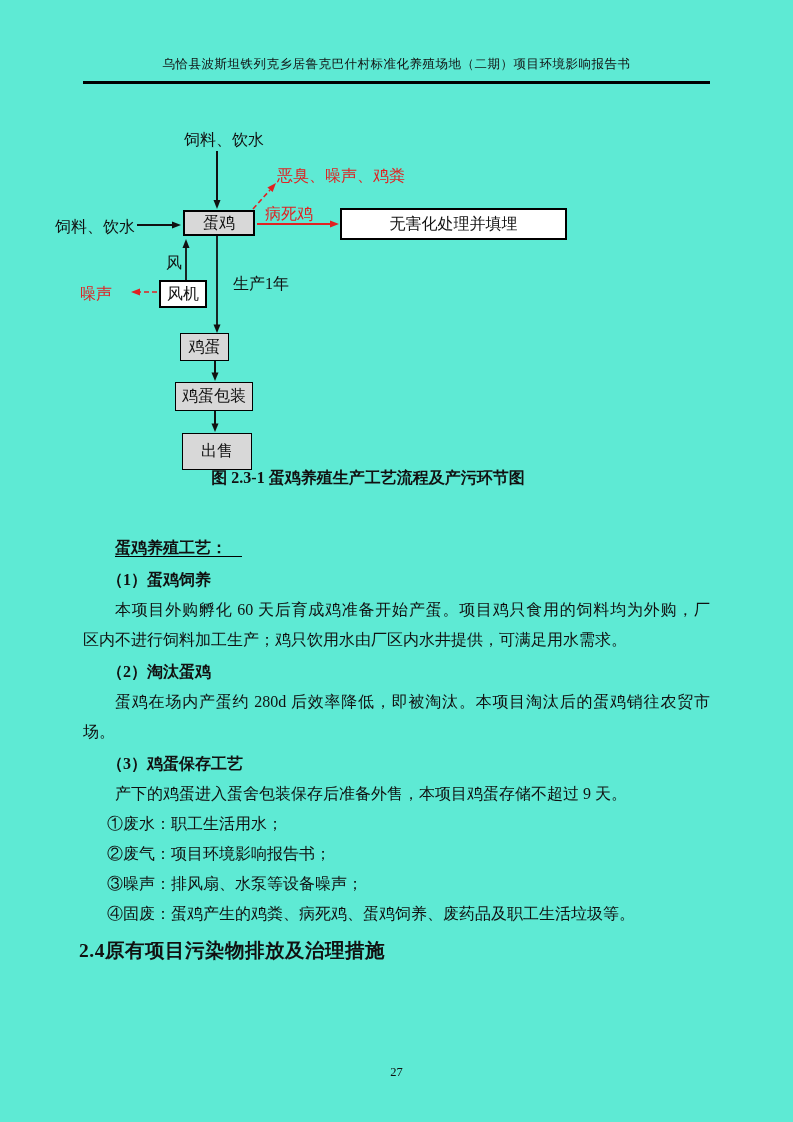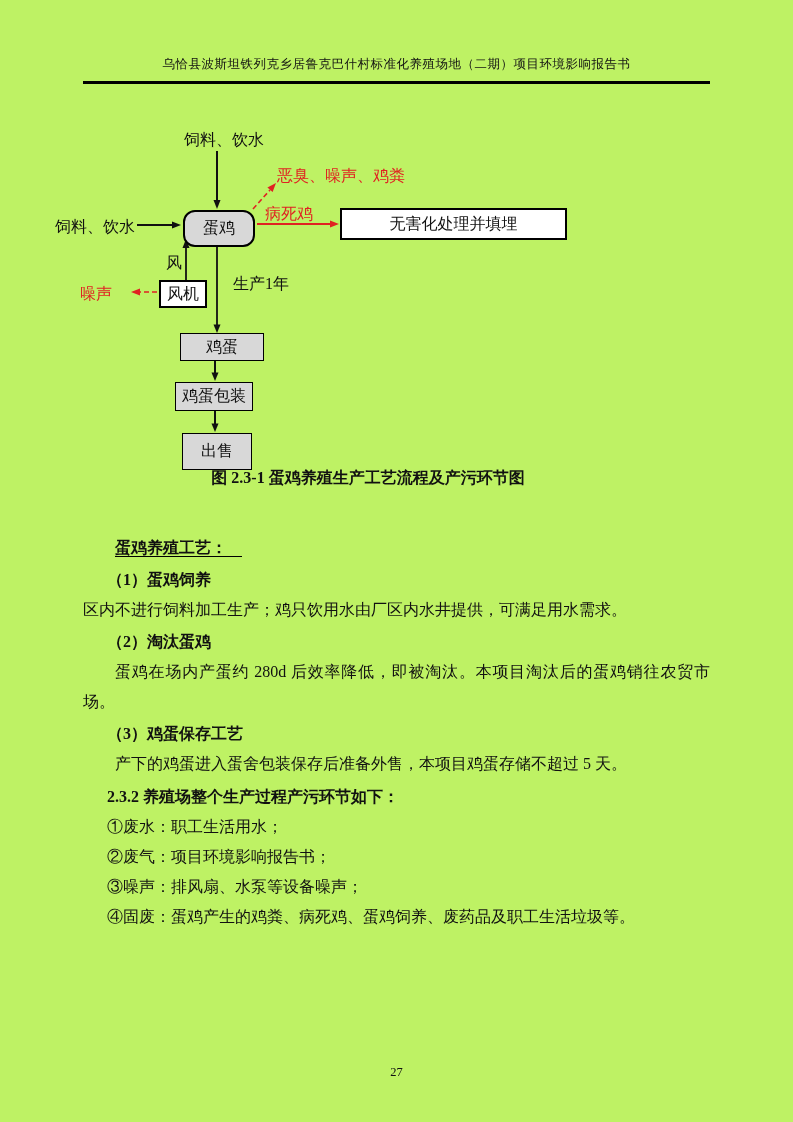--- a/index.html
+++ b/index.html
@@ -9,21 +9,21 @@
   }
   * { margin:0; padding:0; box-sizing:border-box; }
   html,body { background:#ffffff; }
   body {
     width:793px; height:1122px;
     font-family:"Liberation Serif","DejaVu Serif",serif;
     color:var(--ink);
     position:relative;
     overflow:hidden;
   }
-  .page { width:793px; height:1122px; position:relative; background:#bef264; }
+  .page { width:793px; height:1122px; position:relative; background:#5eead4; }
 
   
   .header { padding-top:57px; }
   .header-title {
     text-align:center; font-size:12.5px; line-height:14px; letter-spacing:0.5px;
   }
   .header-rule {
     margin:10px 83px 0 83px; height:3px;
     border-top:1.5px solid #000; border-bottom:2.5px solid #000;
   }
@@ -32,24 +32,24 @@
   .diagram { position:relative; height:395px; margin-top:24px; font-size:16px; }
   .diagram svg.arrows { position:absolute; left:0; top:0; }
   .node {
     position:absolute; display:flex; align-items:center; justify-content:center;
     background:var(--box-fill); border:2px solid #000; font-size:16px; white-space:nowrap;
   }
   .node.white { background:#ffffff; }
   .node.thin { border-width:1.5px; }
   .dlabel { position:absolute; white-space:nowrap; line-height:18px; }
   .dlabel.red { color:var(--red); }
-  .n-hen      { left:183px; top:102px; width:72px;  height:37px;border-radius:12px; }
+  .n-hen      { left:183px; top:102px; width:72px;  height:26px; }
   .n-disposal { left:340px; top:100px; width:227px; height:32px; }
   .n-fan      { left:159px; top:172px; width:48px;  height:28px; }
-  .n-egg      { left:180px; top:225px; width:84px;  height:28px; }
+  .n-egg      { left:180px; top:225px; width:49px;  height:28px; }
   .n-pack     { left:175px; top:274px; width:78px;  height:29px; }
   .n-sale     { left:182px; top:325px; width:70px;  height:37px; }
   .l-feed-top { left:184px; top:23px; }
   .l-odor     { left:277px; top:59px; }
   .l-dead     { left:265px; top:97px; }
   .l-feed-left{ left:55px;  top:110px; }
   .l-wind     { left:166px; top:146px; }
   .l-prod     { left:233px; top:167px; }
   .l-noise    { left:80px;  top:177px; }
   .fig-caption {
@@ -132,34 +132,35 @@
 
     <div class="fig-caption">图  2.3-1  蛋鸡养殖生产工艺流程及产污环节图</div>
   </div>
 
   <div class="content">
     <div class="proc-title">
       <span>蛋鸡养殖工艺：</span>
     </div>
 
     <div class="sub-h">（1）蛋鸡饲养</div>
+    <div class="line full indent2">本项目外购孵化 60 天后育成鸡准备开始产蛋。项目鸡只食用的饲料均为外购，厂</div>
     <div class="line">区内不进行饲料加工生产；鸡只饮用水由厂区内水井提供，可满足用水需求。</div>
 
     <div class="sub-h">（2）淘汰蛋鸡</div>
     <div class="line full indent2">蛋鸡在场内产蛋约 280d 后效率降低，即被淘汰。本项目淘汰后的蛋鸡销往农贸市</div>
     <div class="line">场。</div>
 
     <div class="sub-h">（3）鸡蛋保存工艺</div>
-    <div class="line indent2">产下的鸡蛋进入蛋舍包装保存后准备外售，本项目鸡蛋存储不超过 5 天。</div>
+    <div class="line indent2">产下的鸡蛋进入蛋舍包装保存后准备外售，本项目鸡蛋存储不超过 9 天。</div>
 
-    <div class="h232">2.3.2 养殖场整个生产过程产污环节如下：</div>
     <div class="p-item">①废水：职工生活用水；</div>
     <div class="p-item">②废气：项目环境影响报告书；</div>
     <div class="p-item">③噪声：排风扇、水泵等设备噪声；</div>
     <div class="p-item">④固废：蛋鸡产生的鸡粪、病死鸡、蛋鸡饲养、废药品及职工生活垃圾等。</div>
 
+    <div class="h24">2.4原有项目污染物排放及治理措施</div>
   </div>
 
   <div class="footer">
     <span>27</span>
   </div>
 
 </div>
 
 </body></html>

